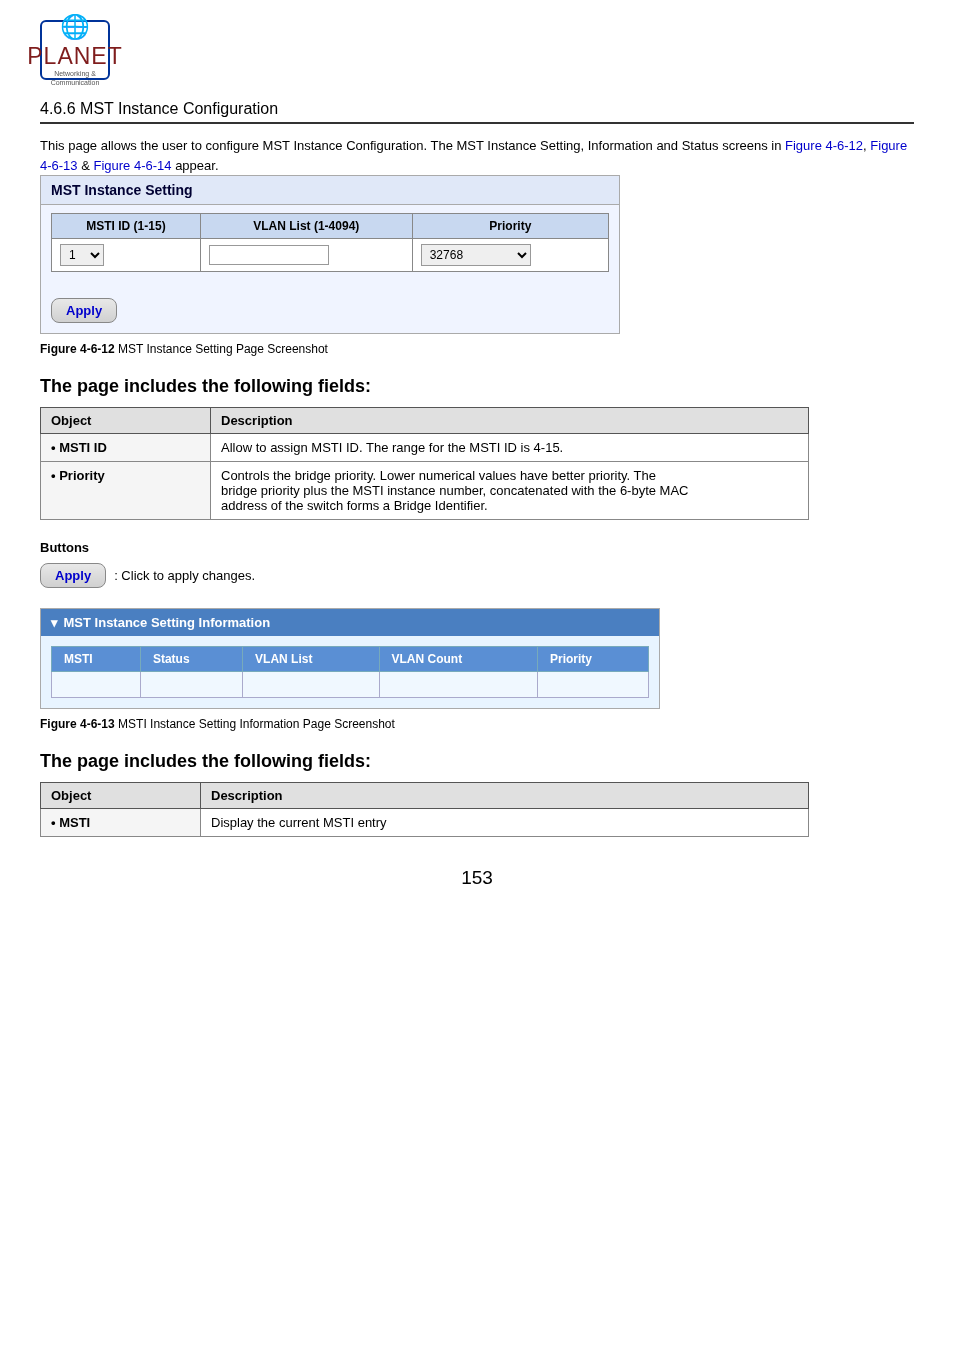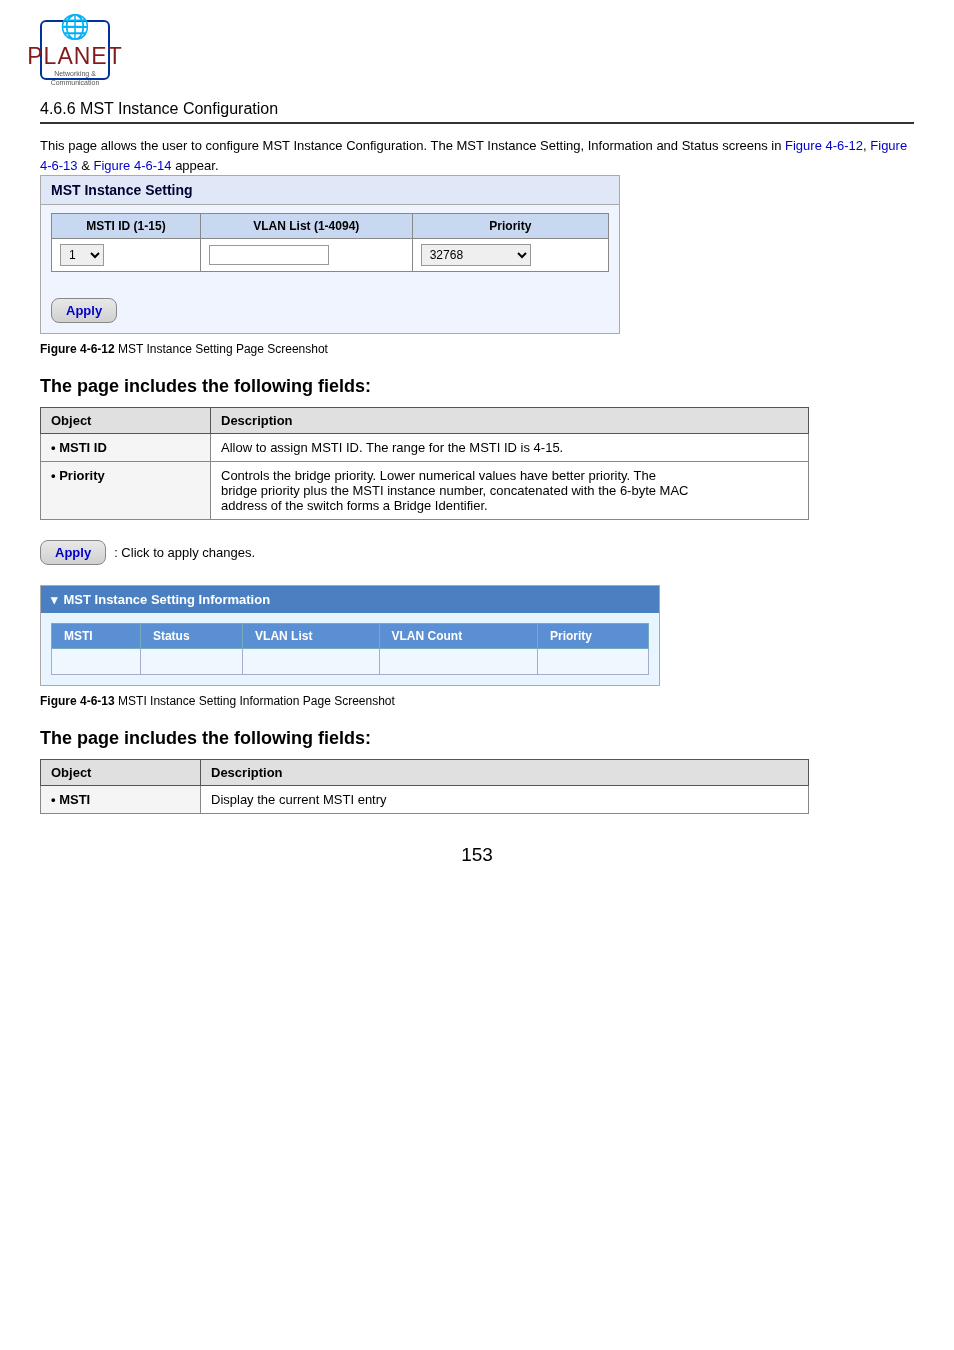--- a/index.html
+++ b/index.html
@@ -367,20 +367,21 @@
       <td>
         Controls the bridge priority. Lower numerical values have better priority. The<br>
         bridge priority plus the MSTI instance number, concatenated with the 6-byte MAC<br>
         address of the switch forms a Bridge Identifier.
       </td>
     </tr>
   </tbody>
 </table>
 
 <div class="buttons-section">
+  <div class="section-title">Buttons</div>
   <div class="buttons-desc">
     <button class="apply-btn">Apply</button>
     <span>: Click to apply changes.</span>
   </div>
 </div>
 
 <div class="mst-info-box">
   <div class="mst-info-title">
     <span>▾</span>
     <span>MST Instance Setting Information</span>

